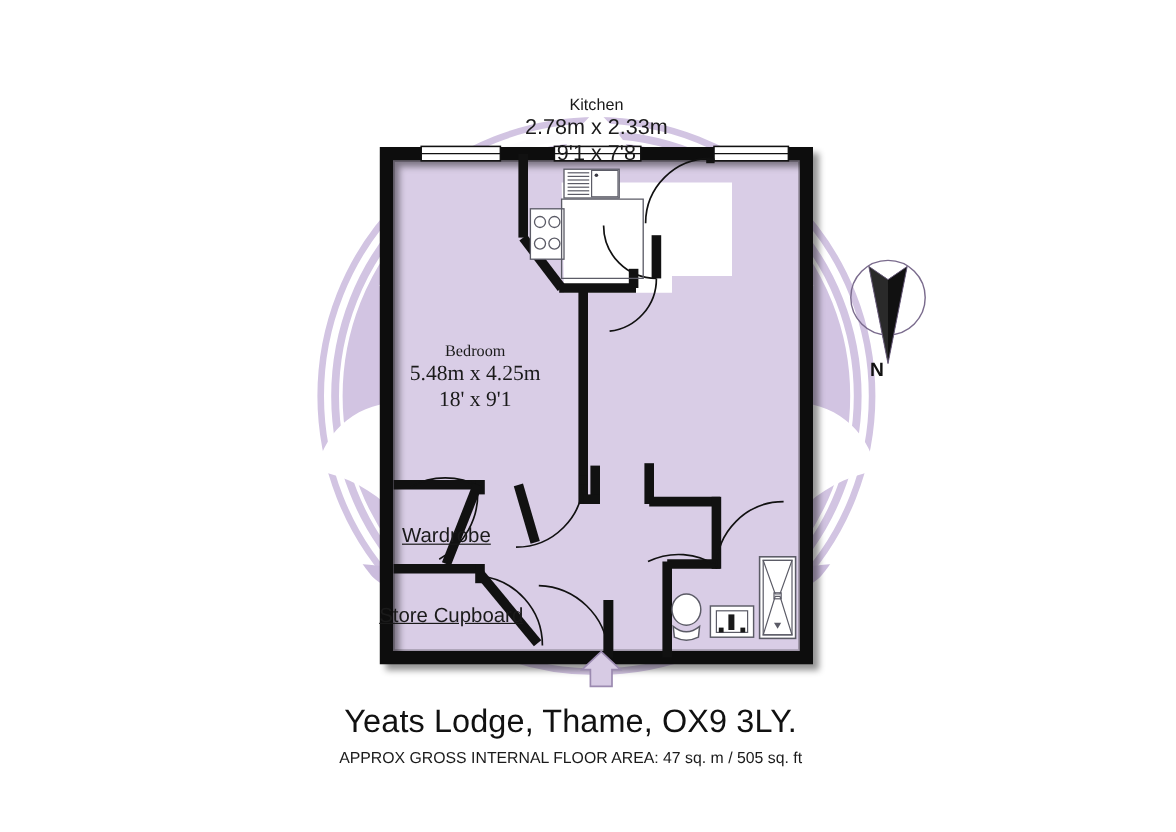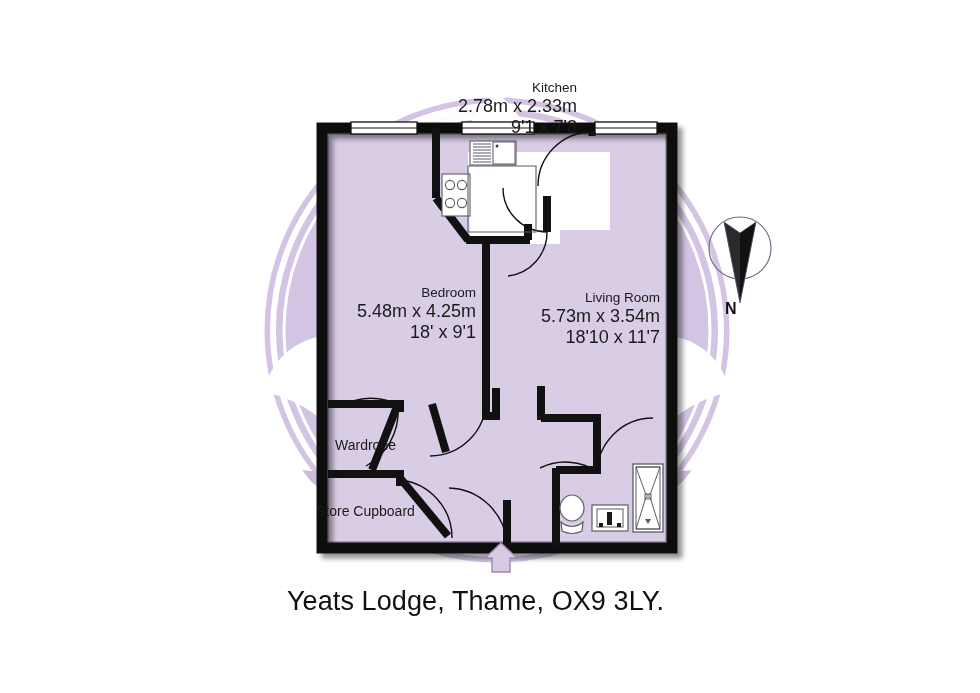--- a/index.html
+++ b/index.html
@@ -22,29 +22,29 @@
     height: 693px;
   }
   #stage > svg {
     position: absolute;
     left: 0; top: 0;
     width: 980px;
     height: 693px;
   }
   .lbl {
     position: absolute;
-    text-align: right;
+    text-align: center;
     line-height: 1.18;
     white-space: nowrap;
     color: #1a1a1a;
     pointer-events: none;
   }
   .lbl .nm { font-size: 13.5px; }
   .lbl .dm { font-size: 18px; }
-  .lbl.single { font-size: 14px; }
+  .lbl.single { font-size: 17px; text-decoration: underline; }
   #title-block {
     position: absolute;
     left: 0;
     top: 586px;
     width: 951px;
     text-align: center;
   }
   #plan-title {
     font-size: 27px;
     letter-spacing: 0.1px;
@@ -293,36 +293,32 @@
       <path d="M740 303 L724 222 L740 233 L756 222 Z" fill="none" stroke="#6d5f80" stroke-width="0.8"></path>
     </g>
   </svg>
 
   <div class="lbl" style="left:417px; top:80px; width:160px;">
     <div class="nm">Kitchen</div>
     <div class="dm">2.78m x 2.33m</div>
     <div class="dm">9'1 x 7'8</div>
   </div>
 
-  <div class="lbl" style="left:316px; top:285px; width:160px;">
+  <div class="lbl" style="left:316px; top:285px; width:160px;font-family:Liberation Serif, serif;">
     <div class="nm">Bedroom</div>
     <div class="dm">5.48m x 4.25m</div>
     <div class="dm">18' x 9'1</div>
   </div>
 
-  <div class="lbl" style="left:500px; top:290px; width:160px;">
-    <div class="nm">Living Room</div>
-    <div class="dm">5.73m x 3.54m</div>
-    <div class="dm">18'10 x 11'7</div>
-  </div>
 
 
   <div class="lbl single" style="left:335px; top:437px; width:120px; text-align:left;">Wardrobe</div>
 
   <div class="lbl single" style="left:316px; top:503px; width:160px; text-align:left;">Store Cupboard</div>
 
   <div id="compass-label">N</div>
 
   <div id="title-block">
     <div id="plan-title">Yeats Lodge, Thame, OX9 3LY.</div>
+    <div id="plan-area">APPROX GROSS INTERNAL FLOOR AREA:  47 sq. m  / 505 sq. ft</div>
   </div>
 
 </div>
 
 </body></html>

